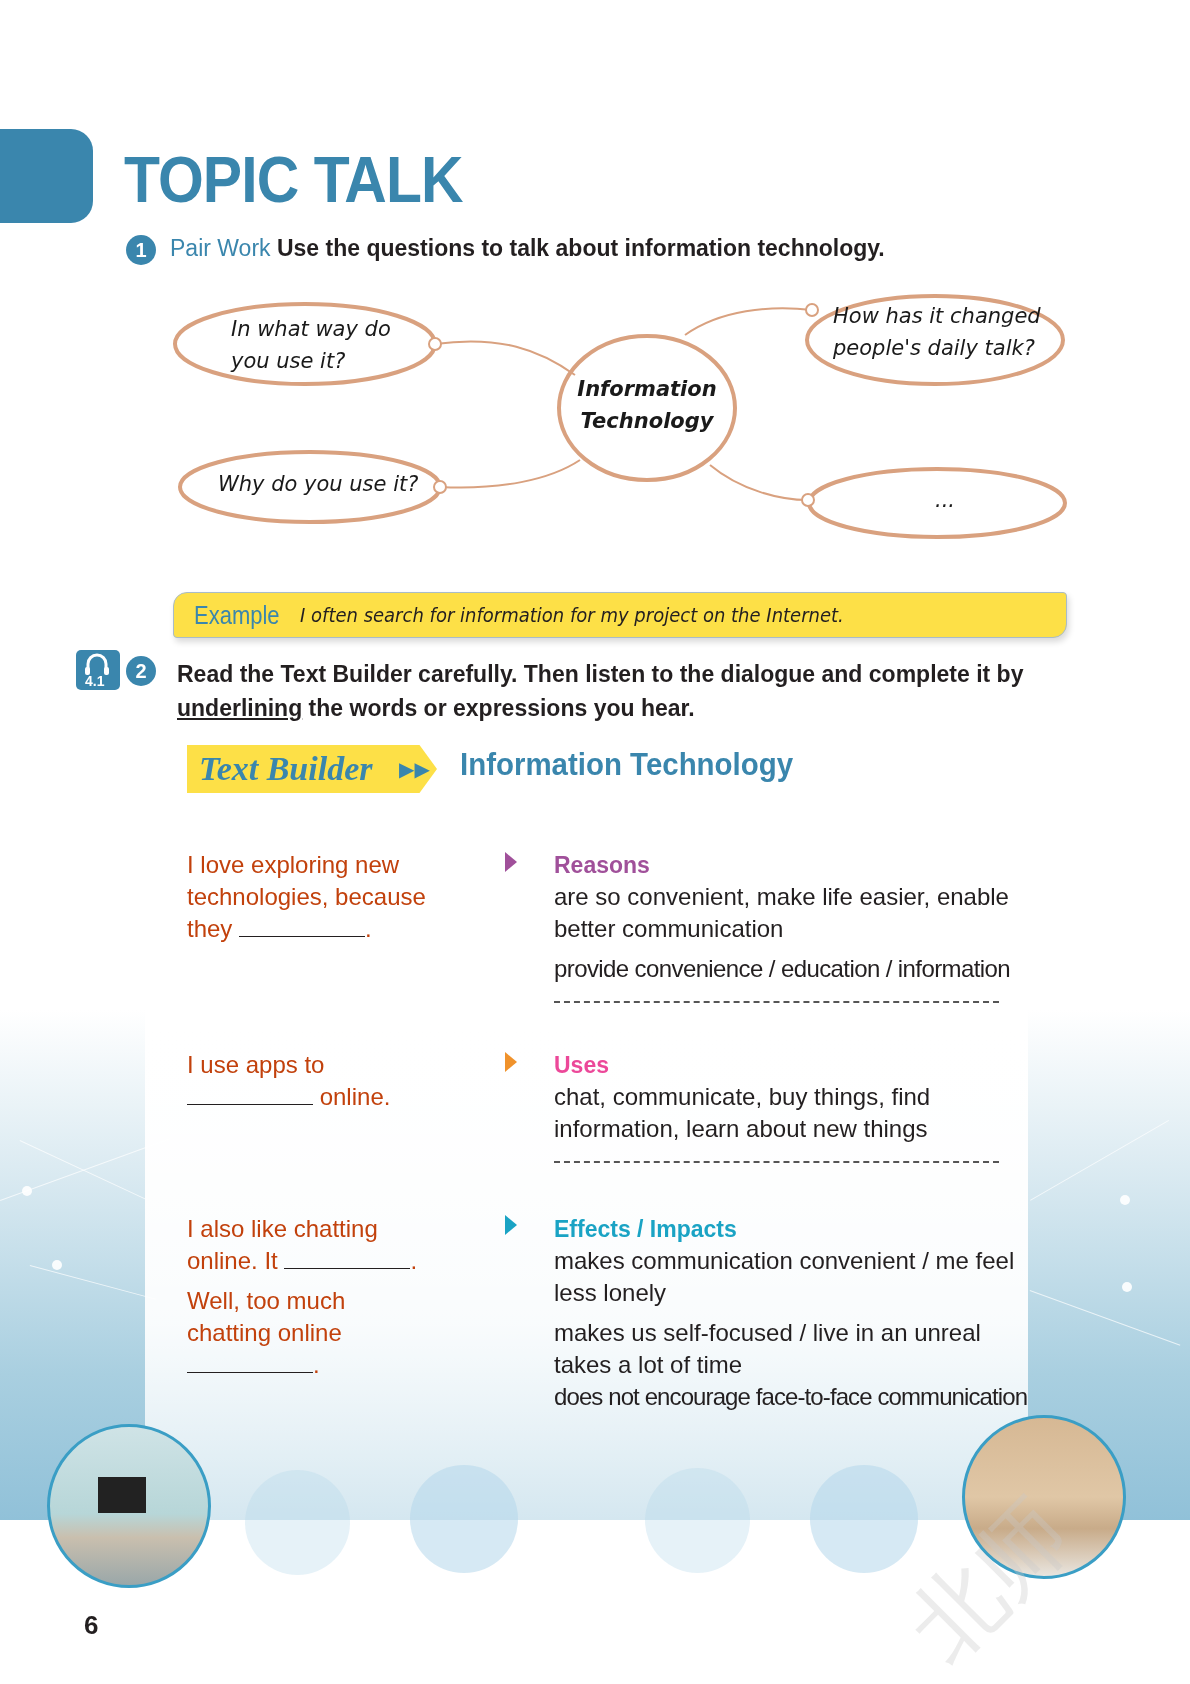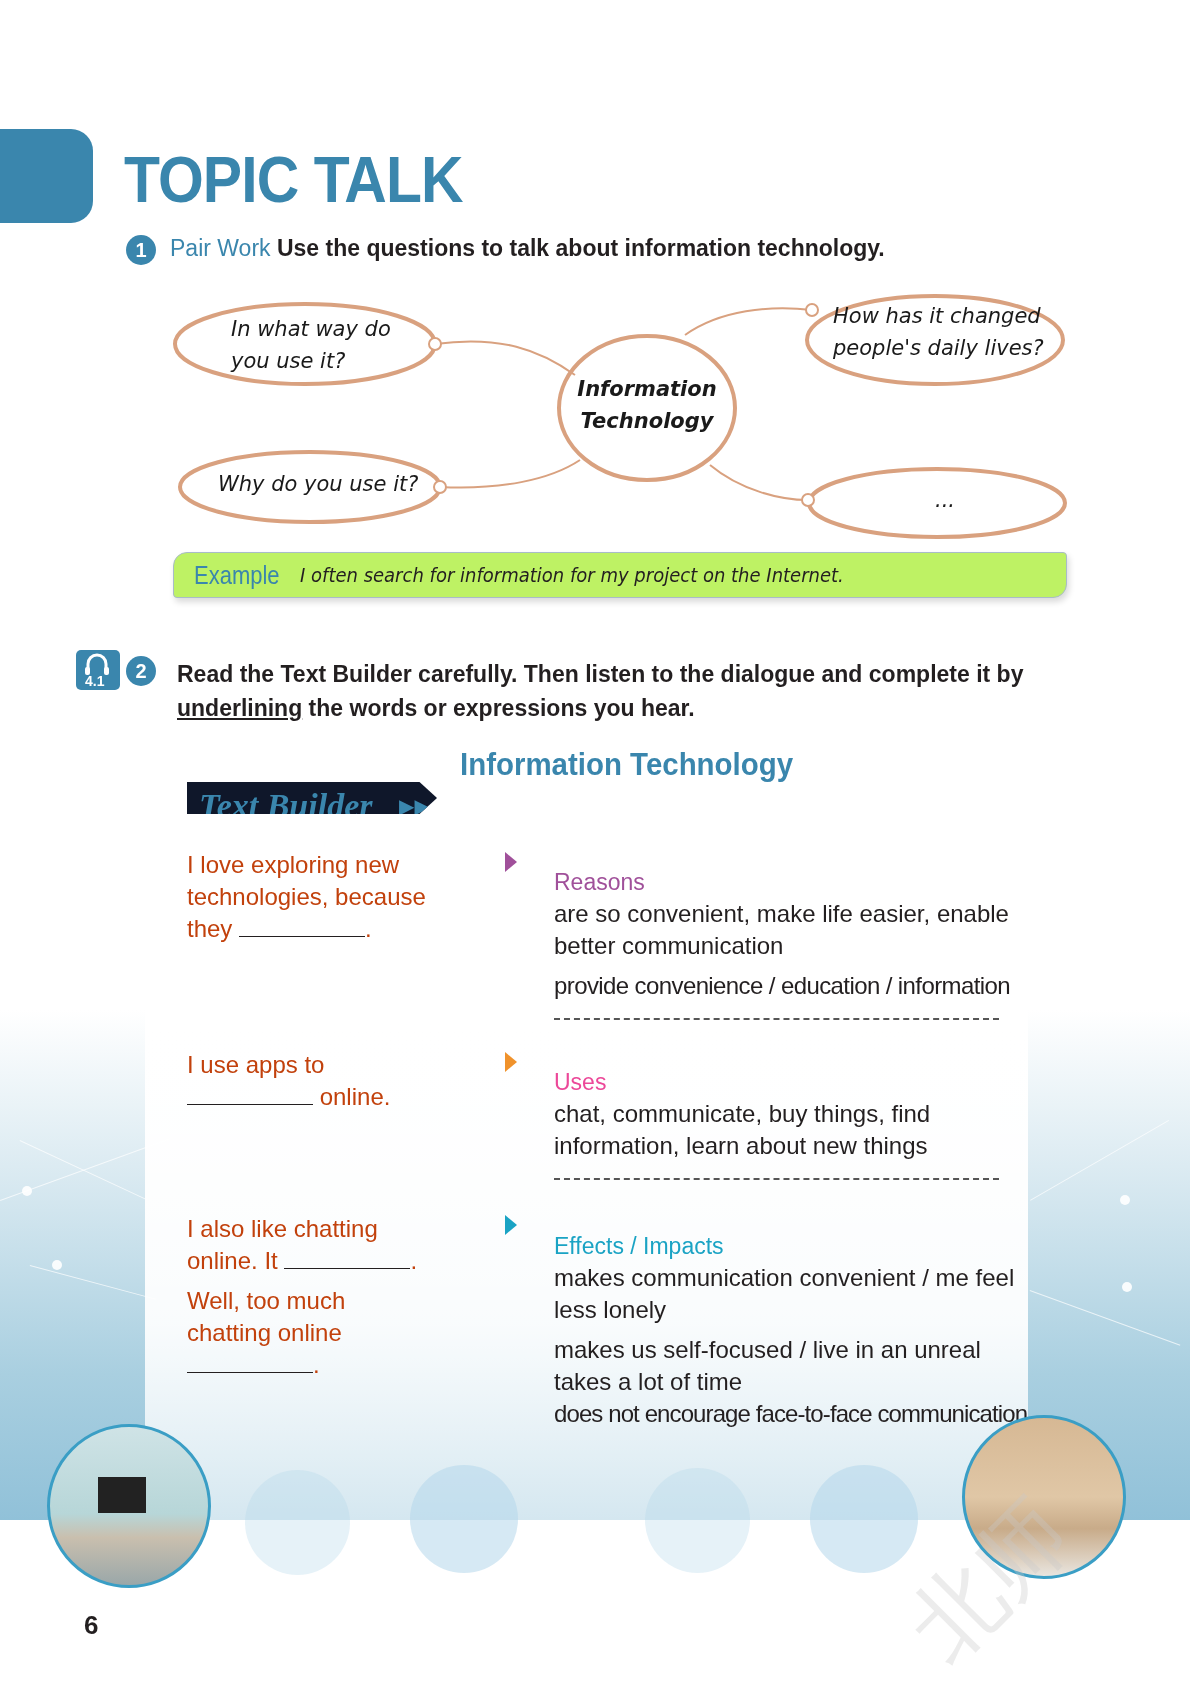--- a/index.html
+++ b/index.html
@@ -24,40 +24,40 @@
     font-weight:bold; font-size:20px; text-align:center; line-height:30px; }
   .instr { font-size:23px; font-weight:bold; color:#231f20; }
   .accent { color:#3a86ad; font-weight:normal; }
 
   
   .mm-text { position:absolute; font-family:"DejaVu Sans", sans-serif; font-style:italic; font-size:21px;
     color:#1a1a1a; line-height:32px; text-align:left; }
   .mm-center-text { font-weight:bold; text-align:center; }
 
   
-  .example-box { left:173px; top:552px; width:894px; height:46px; border:1.5px solid #a9bcc8; border-radius:14px 4px 14px 4px;
-    box-shadow:2px 4px 6px rgba(0,0,0,0.15); background:#bef264; }
+  .example-box { left:173px; top:592px; width:894px; height:46px; border:1.5px solid #a9bcc8; border-radius:14px 4px 14px 4px;
+    box-shadow:2px 4px 6px rgba(0,0,0,0.15); background:#fde047; }
   .example-label { position:absolute; left:20px; top:8px; font-size:25px; color:#3a86ad; transform:scaleX(0.88); transform-origin:0 0; }
   .example-text { position:absolute; left:126px; top:10px; font-family:"DejaVu Sans", sans-serif; font-style:italic; font-size:20px; color:#231f20; transform:scaleX(0.9); transform-origin:0 0; }
 
   
   .audio-icon { left:76px; top:650px; width:44px; height:40px; background:#3a86ad; border-radius:5px; }
 
   
-  .tb-banner { left:187px; top:782px; width:250px; height:32px; background:#0f172a;
+  .tb-banner { left:187px; top:745px; width:250px; height:48px; background:#fde047;
     clip-path:polygon(0 0, 93% 0, 100% 50%, 93% 100%, 0 100%); }
   .tb-label { position:absolute; left:12px; top:5px; font-family:"Liberation Serif", serif; font-style:italic; font-weight:bold; font-size:34px; color:#3a86ad; }
   .tb-arrows { position:absolute; left:212px; top:12px; font-size:20px; color:#3a86ad; }
   .tb-heading { left:460px; top:746px; font-size:32px; font-weight:bold; color:#3a86ad; transform:scaleX(0.92); transform-origin:0 0; }
 
   .row-left { position:absolute; left:187px; font-size:24px; line-height:32px; color:#c2410c; width:250px; }
   .blank { display:inline-block; width:126px; border-bottom:1.5px solid #231f20; height:24px; vertical-align:baseline; }
   .row-arrow { position:absolute; left:505px; width:0; height:0; border-top:10px solid transparent; border-bottom:10px solid transparent; border-left:12px solid; }
   .row-right { position:absolute; left:554px; font-size:24px; line-height:32px; color:#231f20; width:470px; }
-  .cat-title { font-weight:normal; font-size:23px;margin-top:17px; }
+  .cat-title { font-weight:bold; font-size:23px; }
   .dashes { border-bottom:2px dashed #555; width:445px; height:0; margin-top:16px; }
   .gap { height:8px; }
 
   
   .photo { position:absolute; border-radius:50%; border:3px solid #3a9ec5; overflow:hidden; }
   .icon-circle { position:absolute; border-radius:50%; background:rgba(180,215,235,0.55); }
   .page-num { left:84px; top:1610px; font-size:26px; font-weight:bold; color:#231f20; }
   .watermark { left:900px; top:1520px; font-size:90px; color:rgba(200,200,200,0.35); transform:rotate(-45deg); font-family:"DejaVu Sans", sans-serif; }
 </style>
 </head>
@@ -112,21 +112,21 @@
 </div>
 <div class="mm-text" style="left:218px;top:468px;">
   <div>Why do you use it?</div>
 </div>
 <div class="mm-text mm-center-text" style="left:572px;top:373px;width:150px;">
   <div>Information</div>
   <div>Technology</div>
 </div>
 <div class="mm-text" style="left:833px;top:300px;">
   <div>How has it changed</div>
-  <div>people's daily lives?</div>
+  <div>people's daily talk?</div>
 </div>
 <div class="mm-text" style="left:935px;top:484px;">
   <div>...</div>
 </div>
 
 <div class="abs example-box">
   <span class="example-label">Example</span>
   <span class="example-text">I often search for information for my project on the Internet.</span>
 </div>
 

